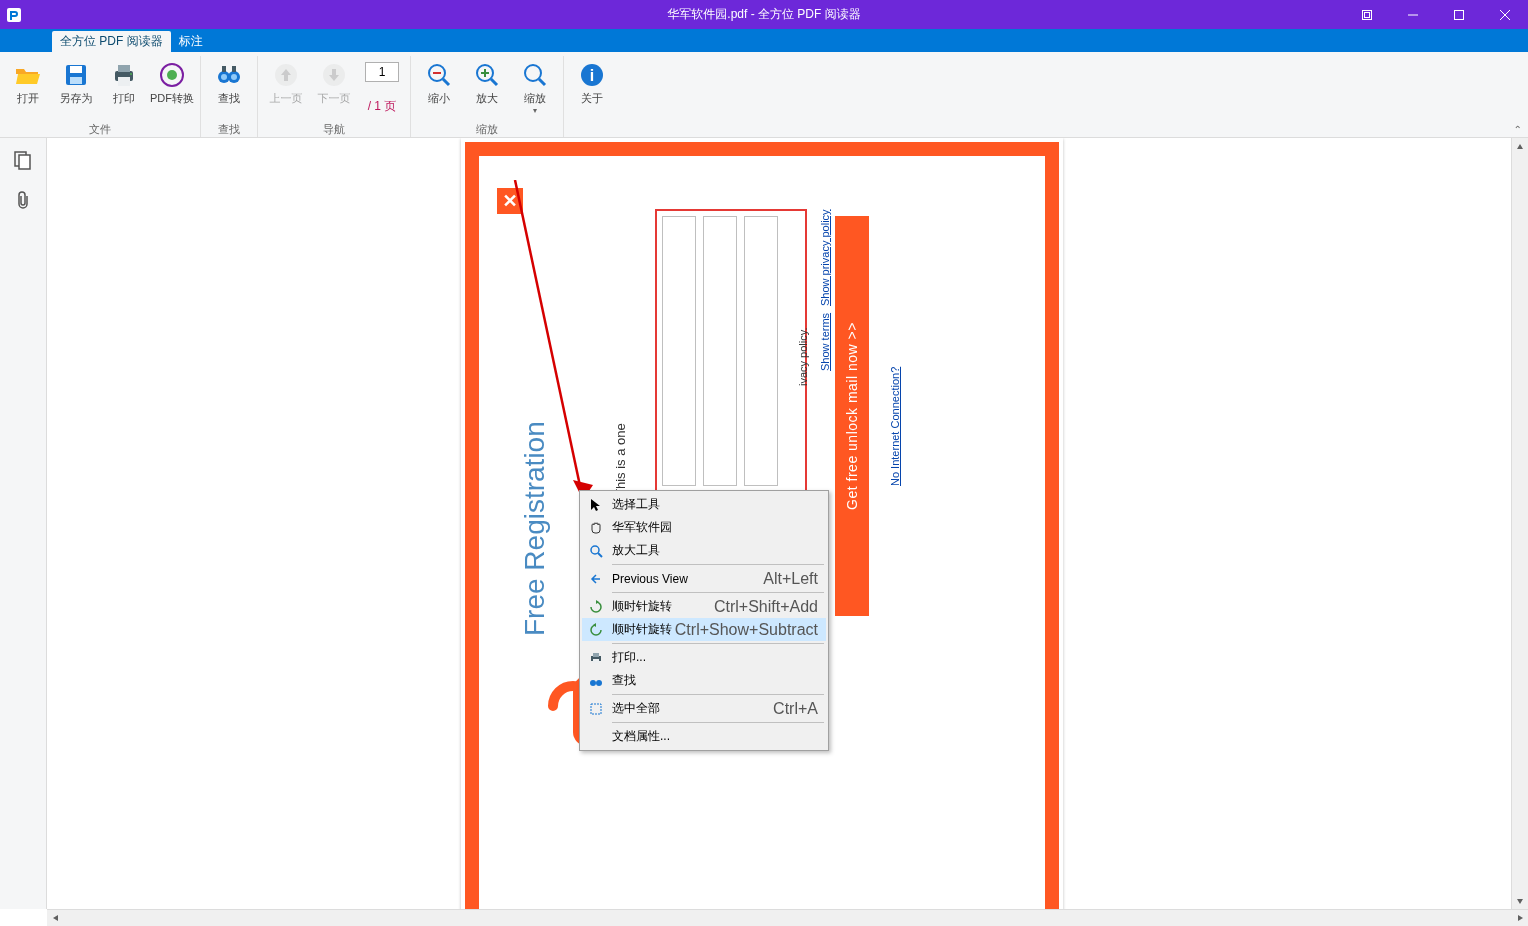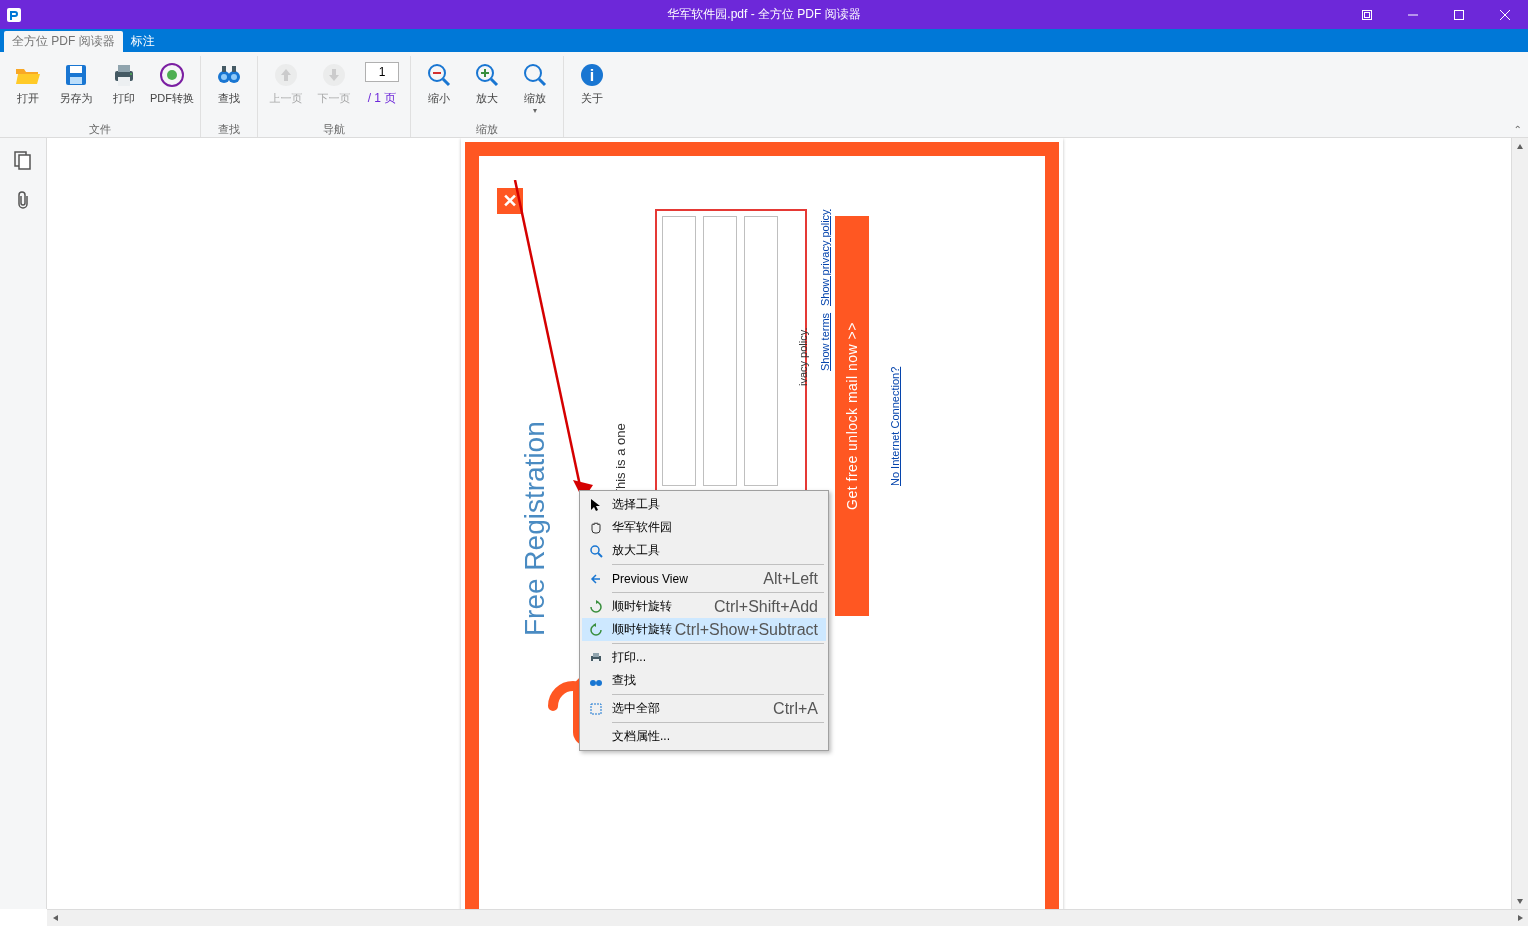--- a/index.html
+++ b/index.html
@@ -8,33 +8,33 @@
 .titlebar { height: 29px; background: #6d28d9; color: #fff; display: flex; align-items: center; position: relative; }
 .titlebar .app-icon { width: 28px; height: 29px; display: flex; align-items: center; justify-content: center; }
 .titlebar .app-icon svg { width: 16px; height: 16px; }
 .titlebar .title-text { position: absolute; left: 50%; transform: translateX(-50%); font-size: 12px; }
 .titlebar .win-controls { margin-left: auto; display: flex; }
 .titlebar .win-btn { width: 46px; height: 29px; display: flex; align-items: center; justify-content: center; cursor: pointer; }
 .titlebar .win-btn svg { width: 10px; height: 10px; stroke: #fff; fill: none; stroke-width: 1; }
 
 .tabbar { height: 23px; background: #0078d7; display: flex; align-items: flex-end; padding-left: 4px; }
 .tabbar .tab { height: 21px; padding: 0 8px; font-size: 12px; display: flex; align-items: center; cursor: pointer; color: #ffffff; }
-.tabbar .tab.active { background: #f5f6f7; color: #737373; border-top-left-radius: 2px; border-top-right-radius: 2px; }
+.tabbar .tab.active { background: #f5f6f7; color: #0c4a6e; border-top-left-radius: 2px; border-top-right-radius: 2px; margin-left: 48px; }
 
 .ribbon { height: 86px; background: #f5f6f7; border-bottom: 1px solid #dcdcdc; display: flex; padding-top: 4px; position: relative; }
 .ribbon-group { display: flex; flex-direction: column; align-items: center; padding: 0 6px; border-right: 1px solid #e0e0e0; }
 .ribbon-group.last { border-right: none; }
 .ribbon-row { display: flex; gap: 4px; flex: 1; align-items: flex-start; }
 .ribbon-btn { display: flex; flex-direction: column; align-items: center; width: 44px; padding-top: 2px; cursor: pointer; border: 1px solid transparent; border-radius: 2px; }
 .ribbon-btn.disabled { opacity: 0.45; cursor: default; }
 .ribbon-btn .icon { width: 32px; height: 32px; display: flex; align-items: center; justify-content: center; }
 .ribbon-btn .label { font-size: 11px; color: #444; margin-top: 0; white-space: nowrap; }
 .ribbon-group-label { font-size: 11px; color: #666; height: 16px; display: flex; align-items: center; }
 .page-input { width: 34px; height: 20px; border: 1px solid #b0b0b0; text-align: center; font-size: 12px; margin-top: 6px; }
-.page-total { font-size: 12px; color: #6d28d9; margin-top: 8px; }
+.page-total { font-size: 12px; color: #be185d; margin-top: 16px; }
 .nav-page-col { display: flex; flex-direction: column; align-items: center; width: 44px; }
 .ribbon-collapse { position: absolute; right: 6px; bottom: 2px; font-size: 10px; color: #666; cursor: pointer; }
 
 .workspace { position: absolute; top: 138px; bottom: 17px; left: 0; right: 0; display: flex; }
 .sidebar { width: 47px; background: #f5f6f7; border-right: 1px solid #dcdcdc; display: flex; flex-direction: column; align-items: center; padding-top: 8px; gap: 12px; }
 .sidebar-btn { width: 32px; height: 28px; display: flex; align-items: center; justify-content: center; cursor: pointer; border-radius: 2px; }
 
 .viewer { flex: 1; background: #ffffff; position: relative; overflow: hidden; }
 .vscroll { position: absolute; top: 0; right: 0; bottom: 0; width: 17px; background: #f0f0f0; border-left: 1px solid #dcdcdc; }
 .vscroll .arrow { height: 17px; display: flex; align-items: center; justify-content: center; cursor: pointer; }

